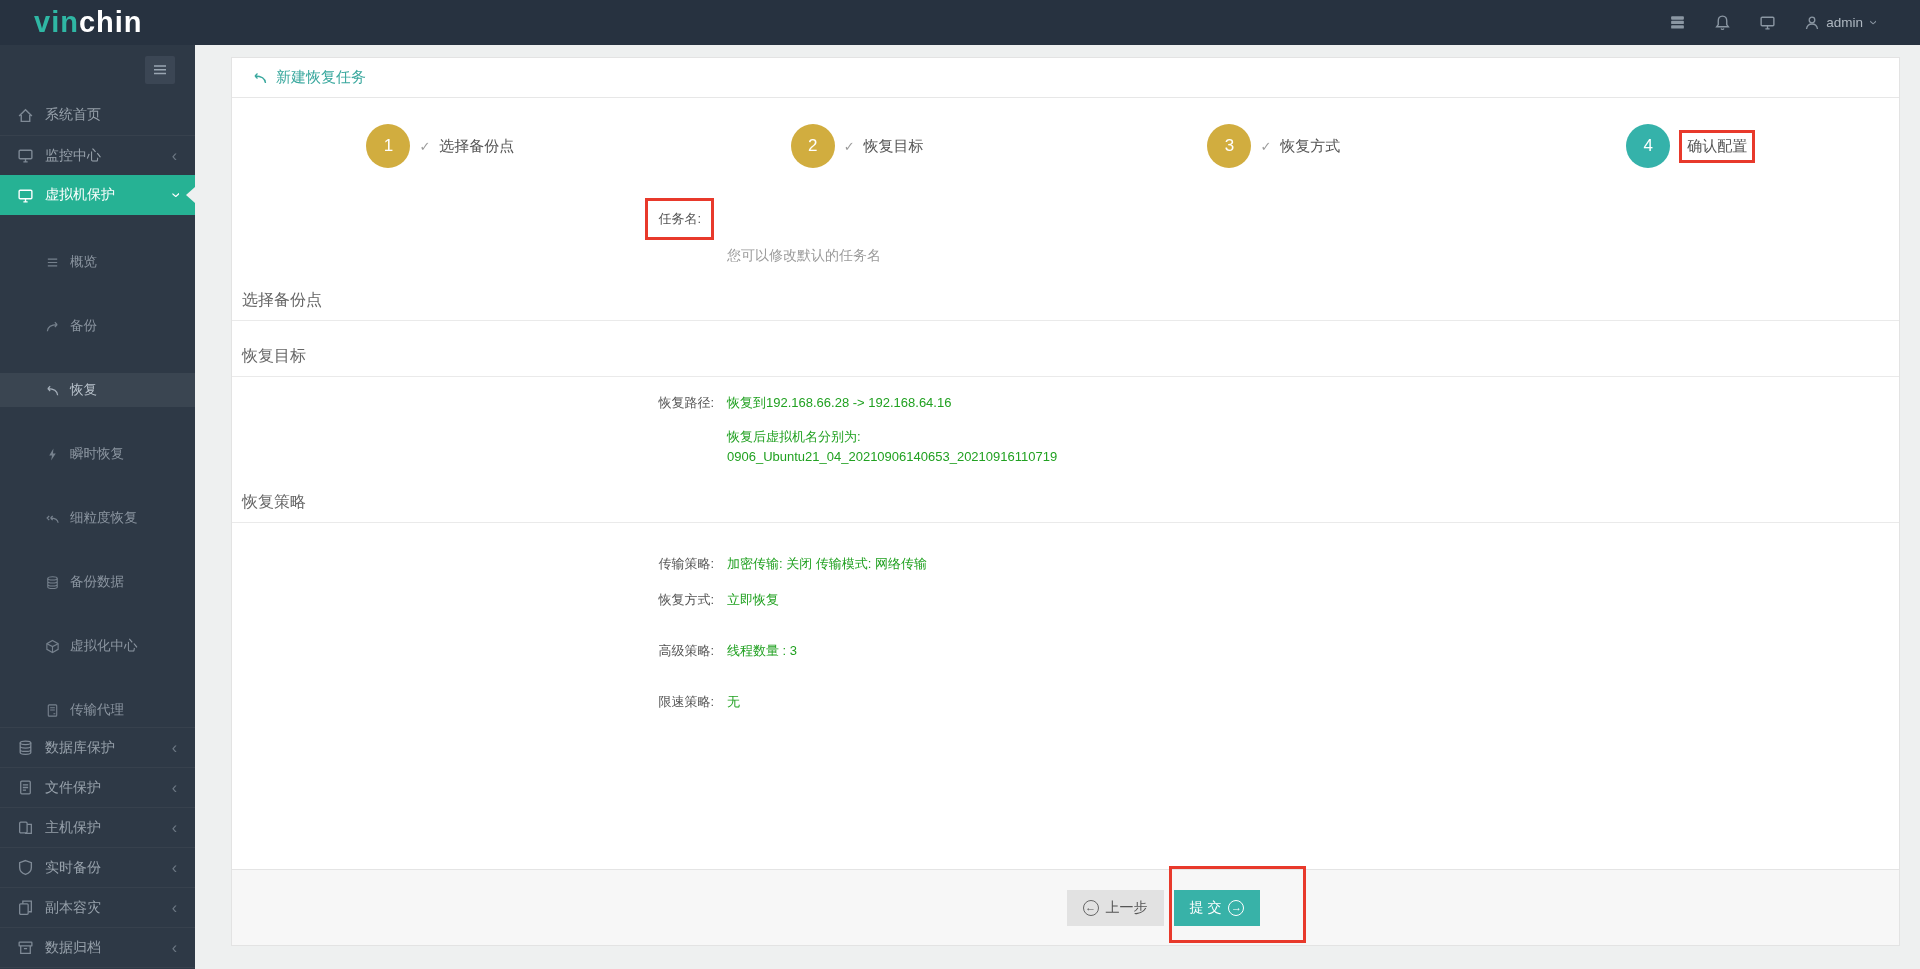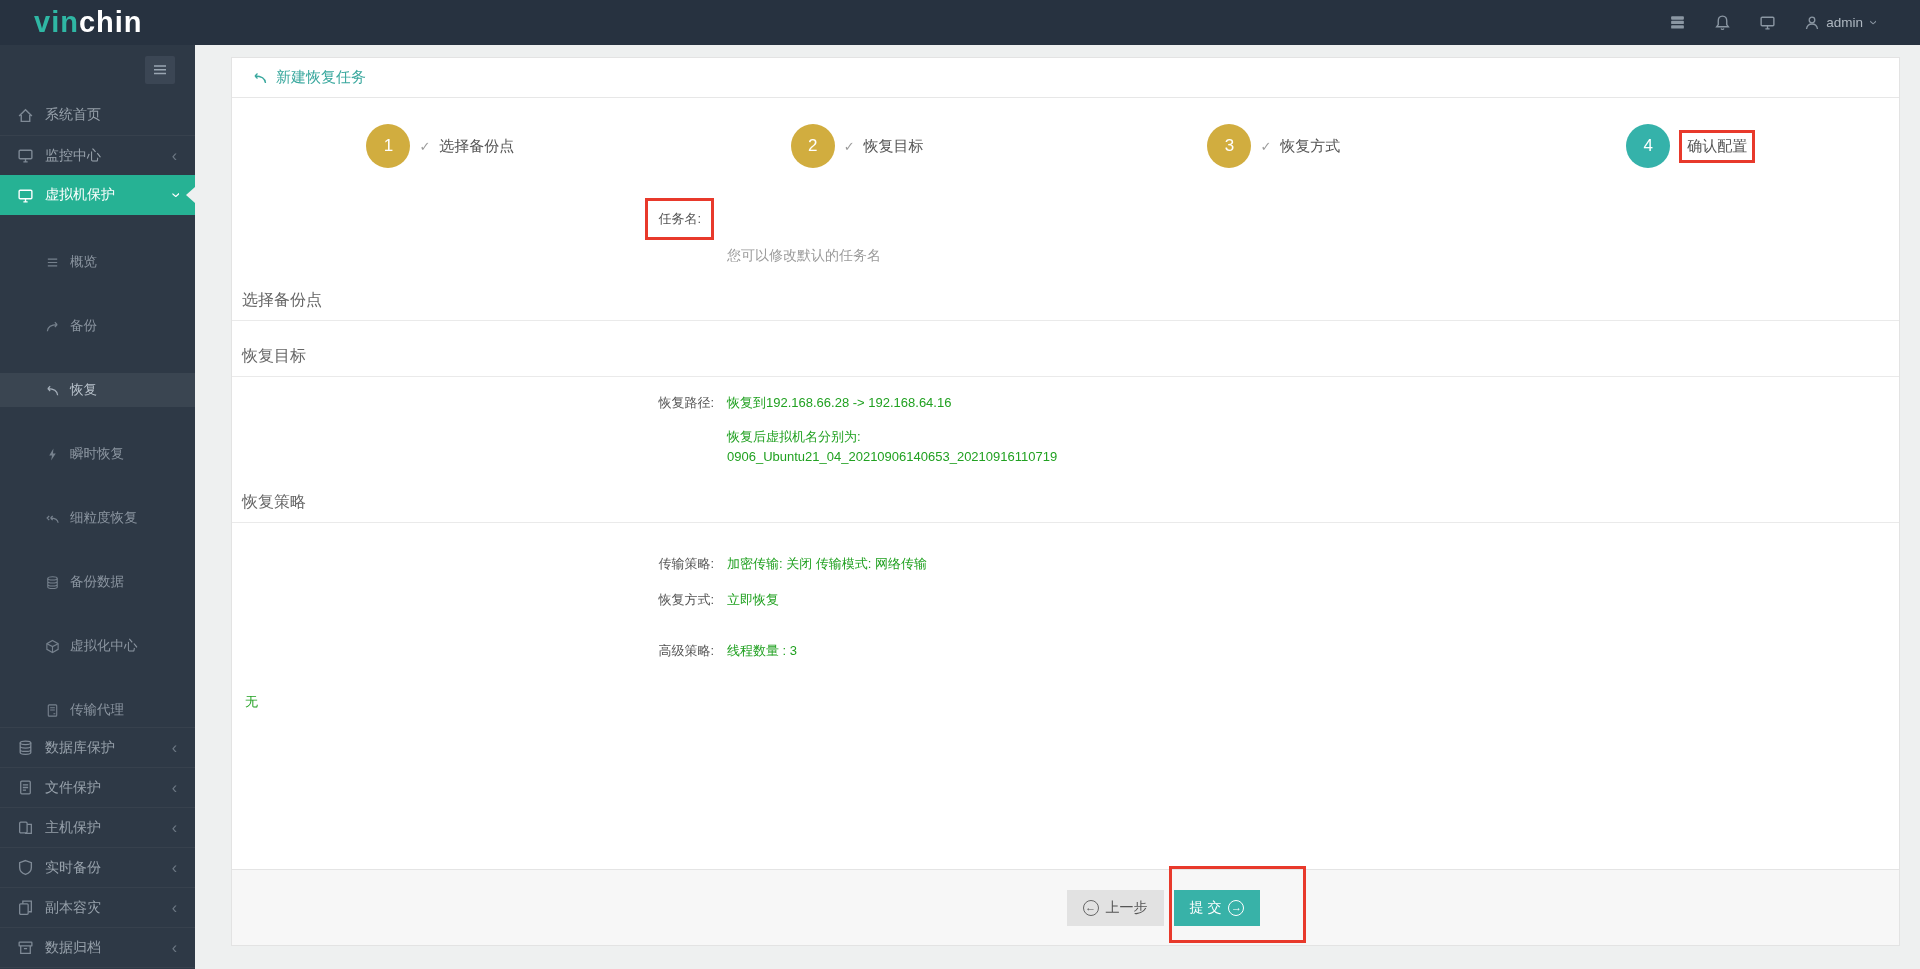--- a/index.html
+++ b/index.html
@@ -390,20 +390,21 @@
     </div>
     <div class="crow sec-row">
       <div class="clabel">恢复方式:</div>
       <div class="cvalue green">立即恢复</div>
     </div>
     <div class="crow sec-row gap">
       <div class="clabel">高级策略:</div>
       <div class="cvalue green">线程数量 : 3</div>
     </div>
     <div class="crow sec-row gap">
+      <div class="clabel">限速策略:</div>
       <div class="cvalue green">无</div>
     </div>
 
     <div class="panel-footer">
       <div class="btn-group">
         <button class="btn btn-prev">
           <span class="circ dark">←</span>
           <span>上一步</span>
         </button>
         <span class="submit-wrap">

